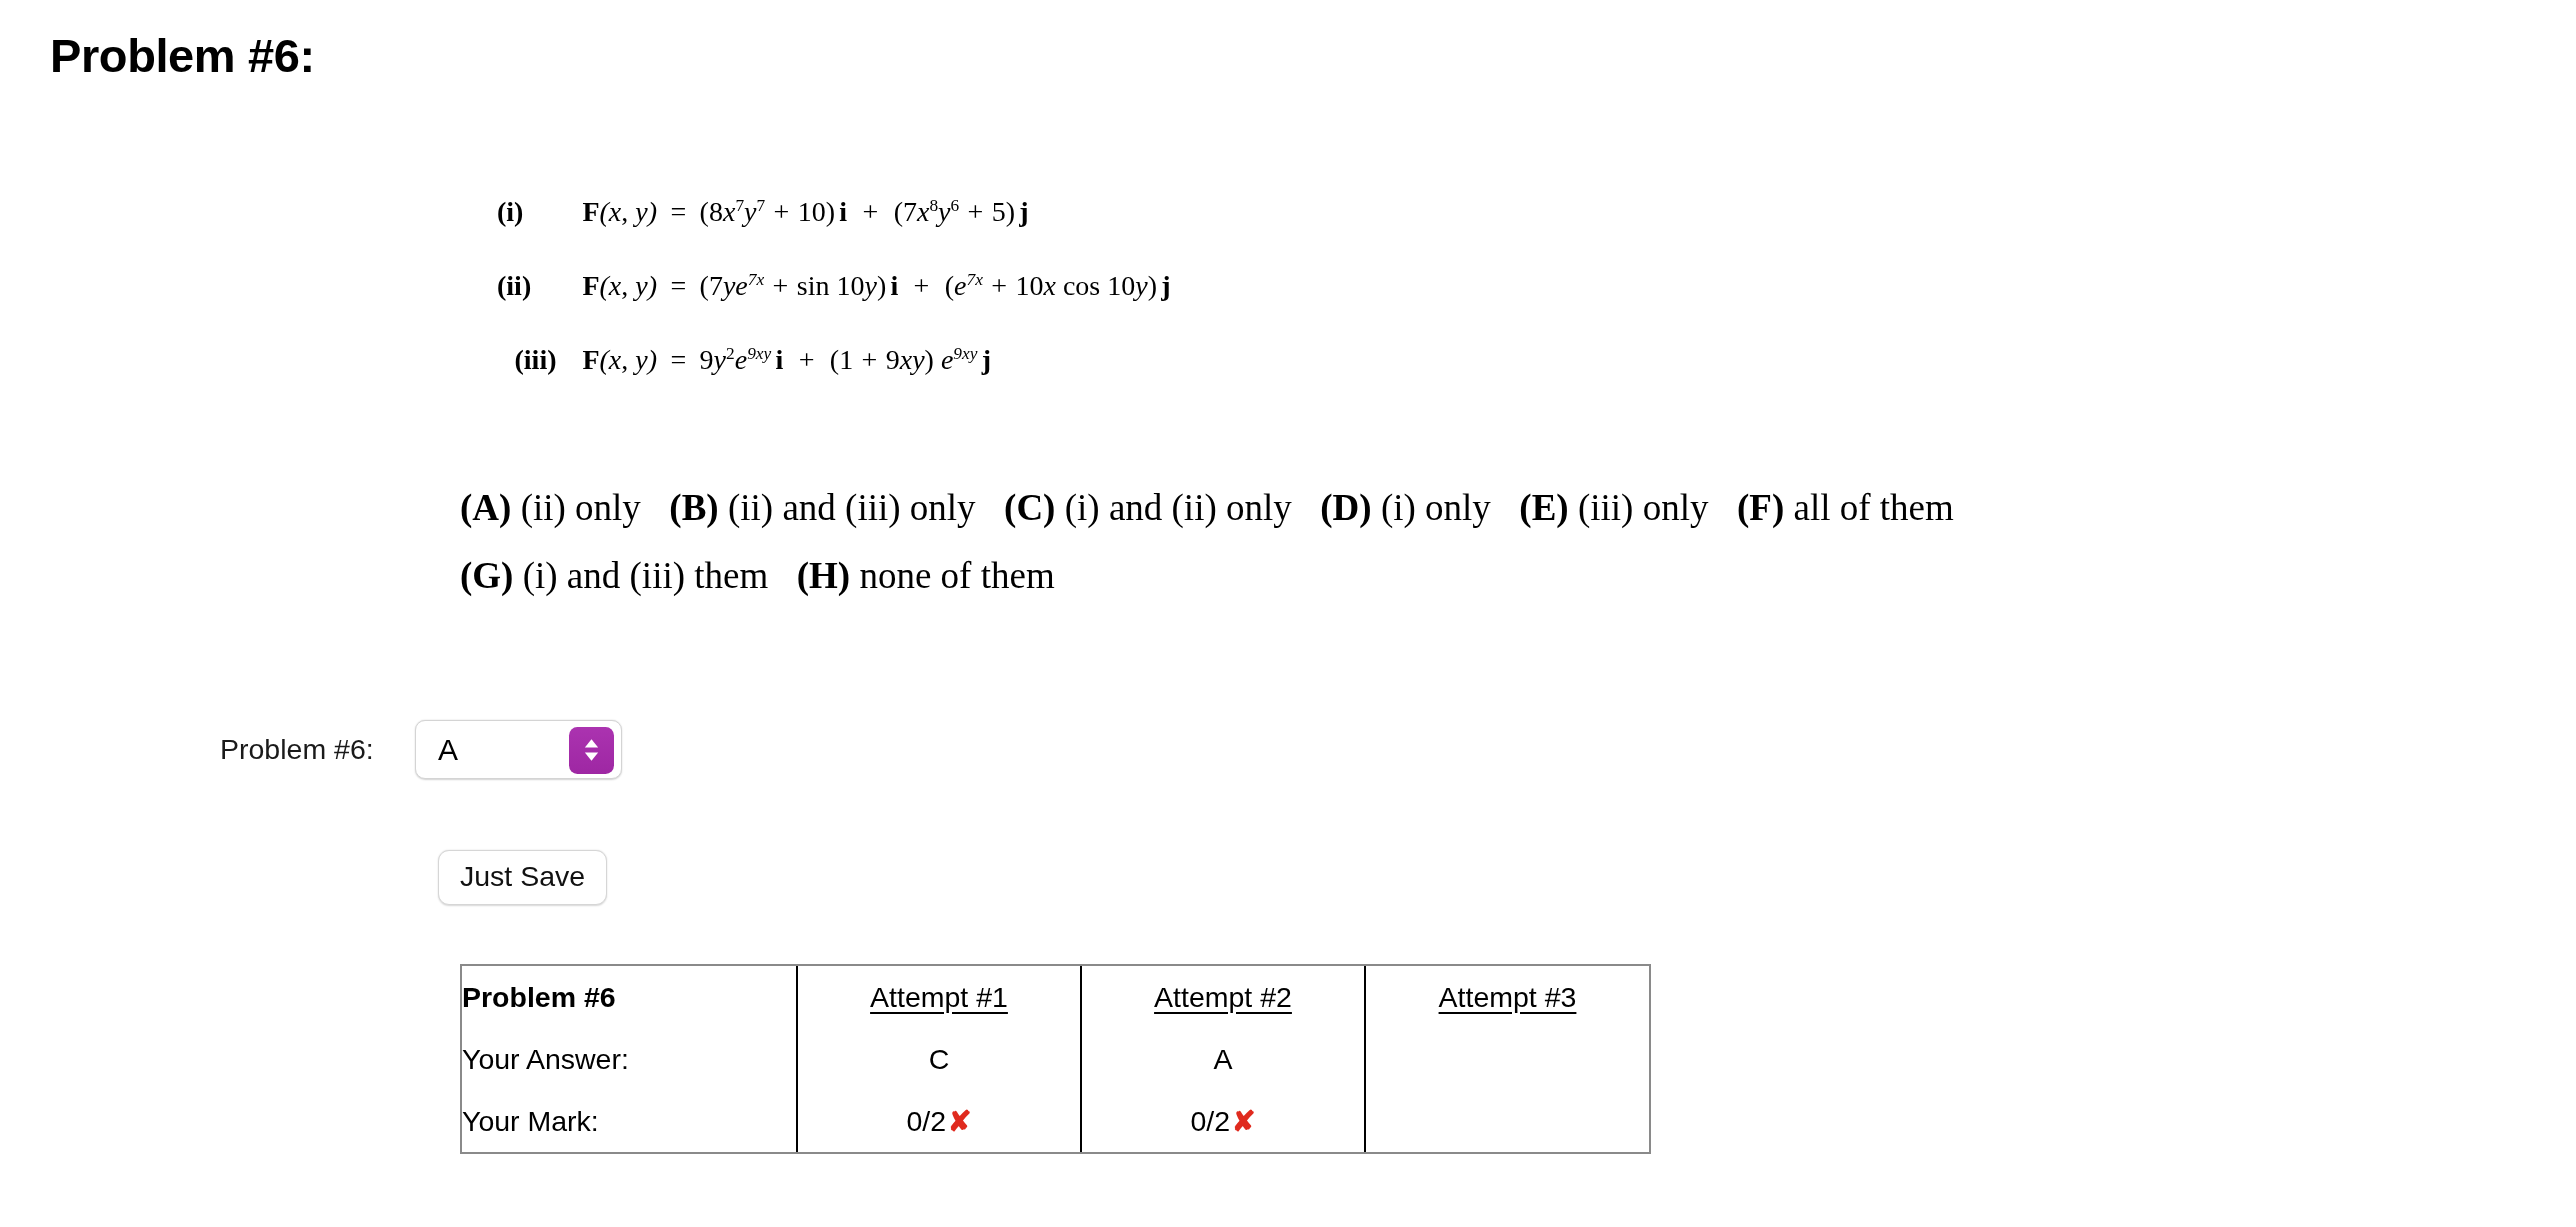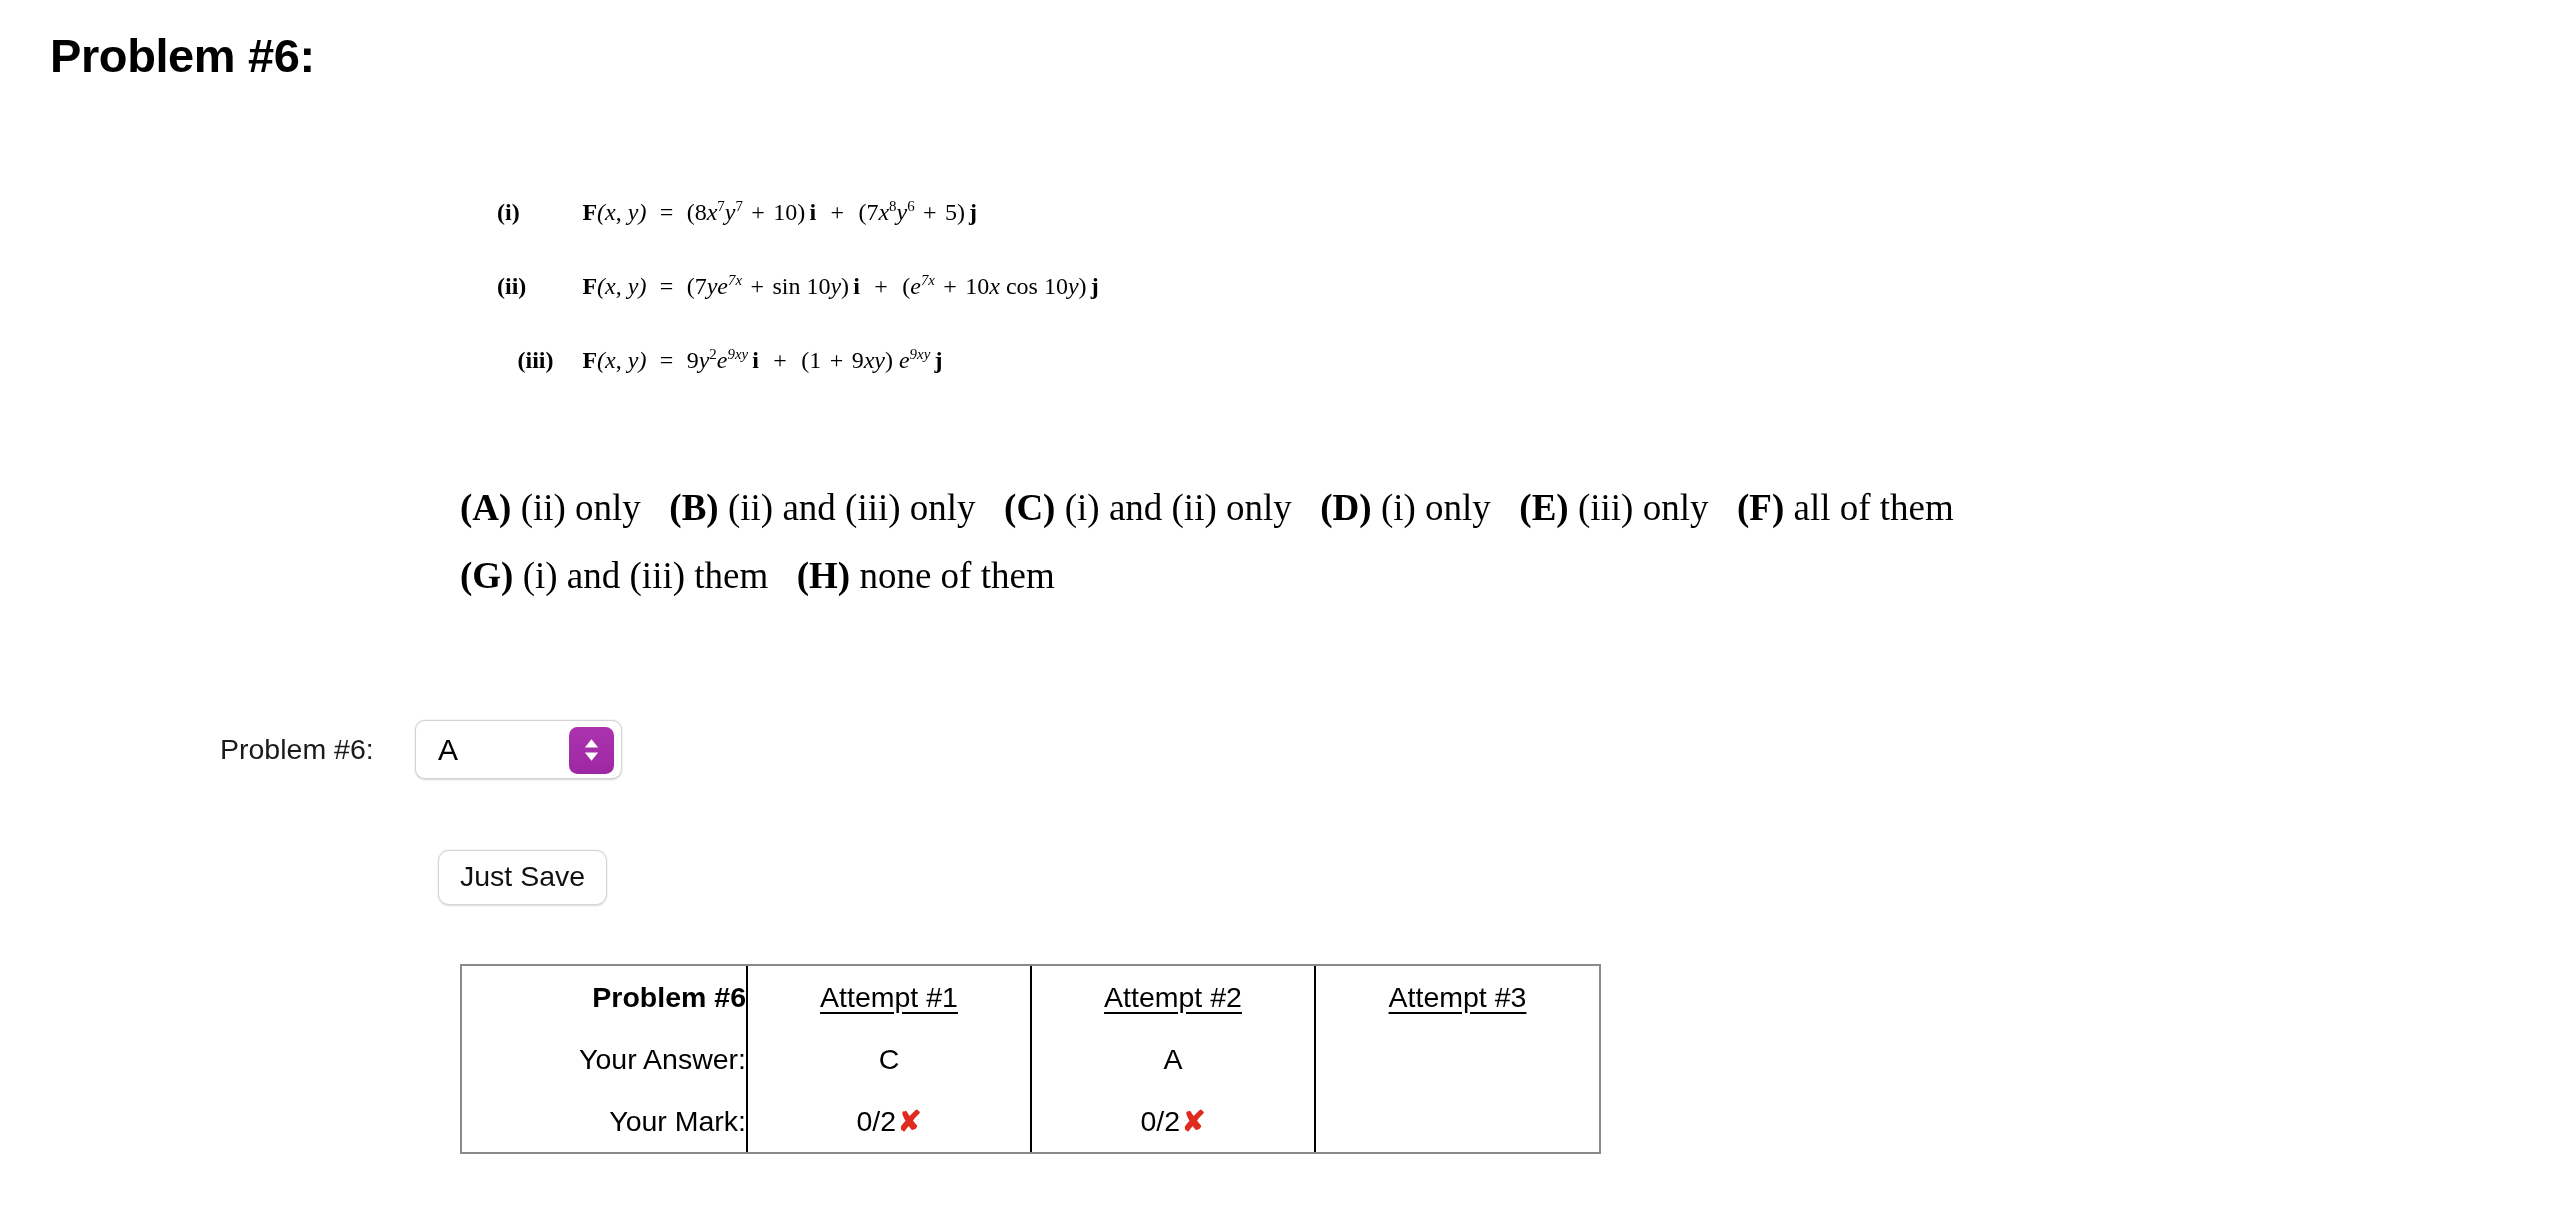--- a/index.html
+++ b/index.html
@@ -38,21 +38,21 @@
     margin-left: 20px;
     line-height: 1;
   }
 
   
   .math-block {
     position: absolute;
     left: 497px;
     top: 175px;
     font-family: "Liberation Serif", serif;
-    font-size: 24px;
+    font-size: 28px;
     line-height: 74px;
     white-space: nowrap;
   }
   .math-line { height: 74px; }
   .mi-tag {
     font-weight: bold;
     display: inline-block;
     min-width: 77px;
   }
   .mi-tag.wide { min-width: 77px; text-align: center; }
@@ -166,22 +166,22 @@
     font-size: 28.5px;
     color: #000;
   }
   table.results td {
     padding: 0;
     height: 62px;
     vertical-align: middle;
     box-sizing: border-box;
   }
   td.col-label {
-    width: 285px;
-    text-align: right;
+    width: 335px;
+    text-align: left;
     padding-right: 18.5px;
     border-right: 2.5px solid #000000;
   }
   td.col-attempt {
     width: 284px;
     text-align: center;
     border-right: 2.5px solid #000000;
   }
   td.col-attempt.last { border-right: none; }
   .th-label { font-weight: bold; }

